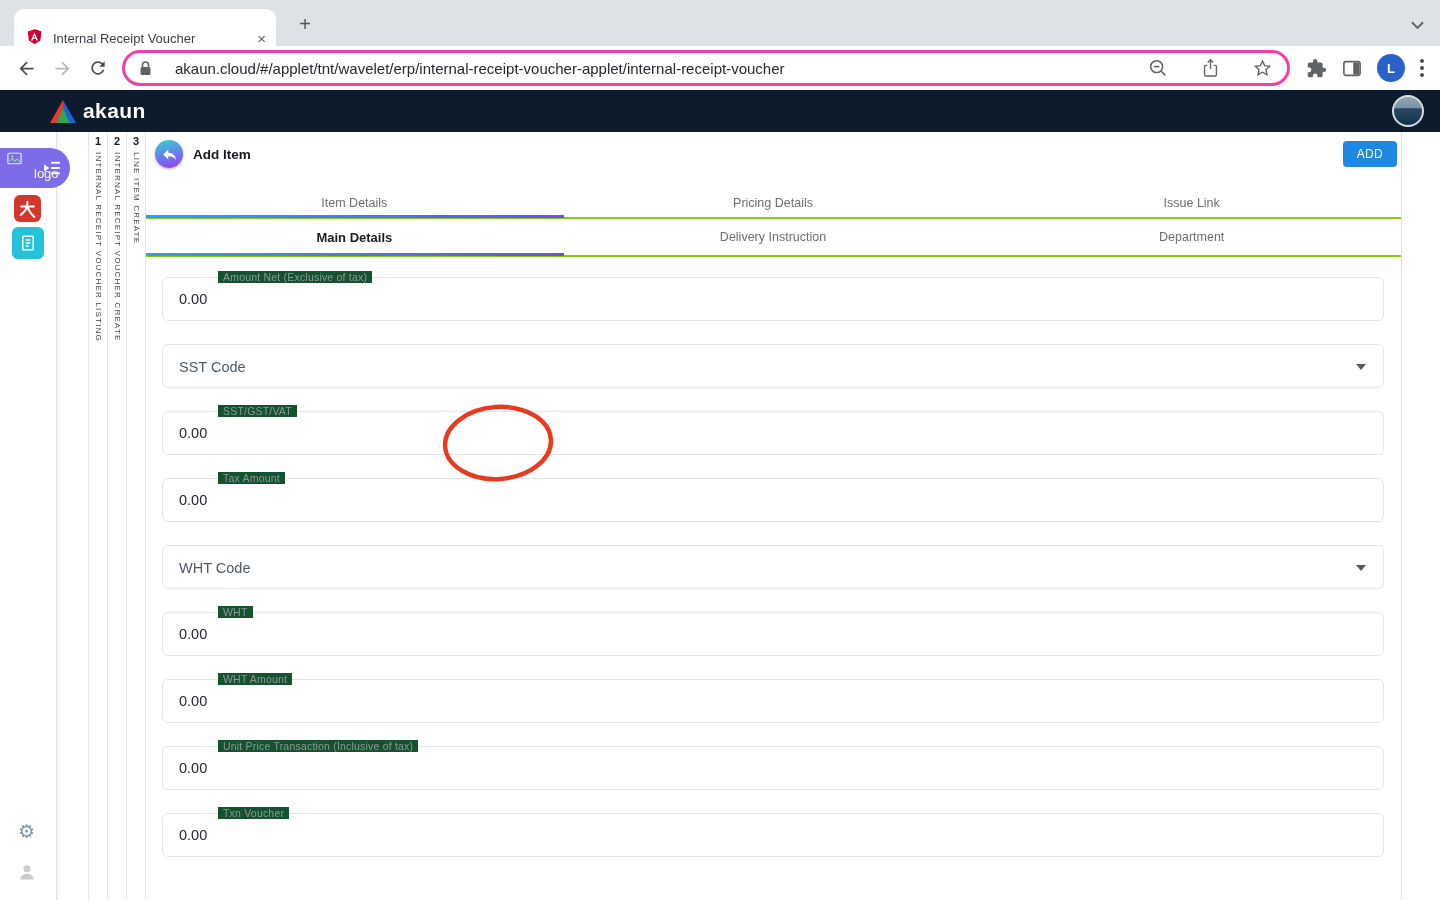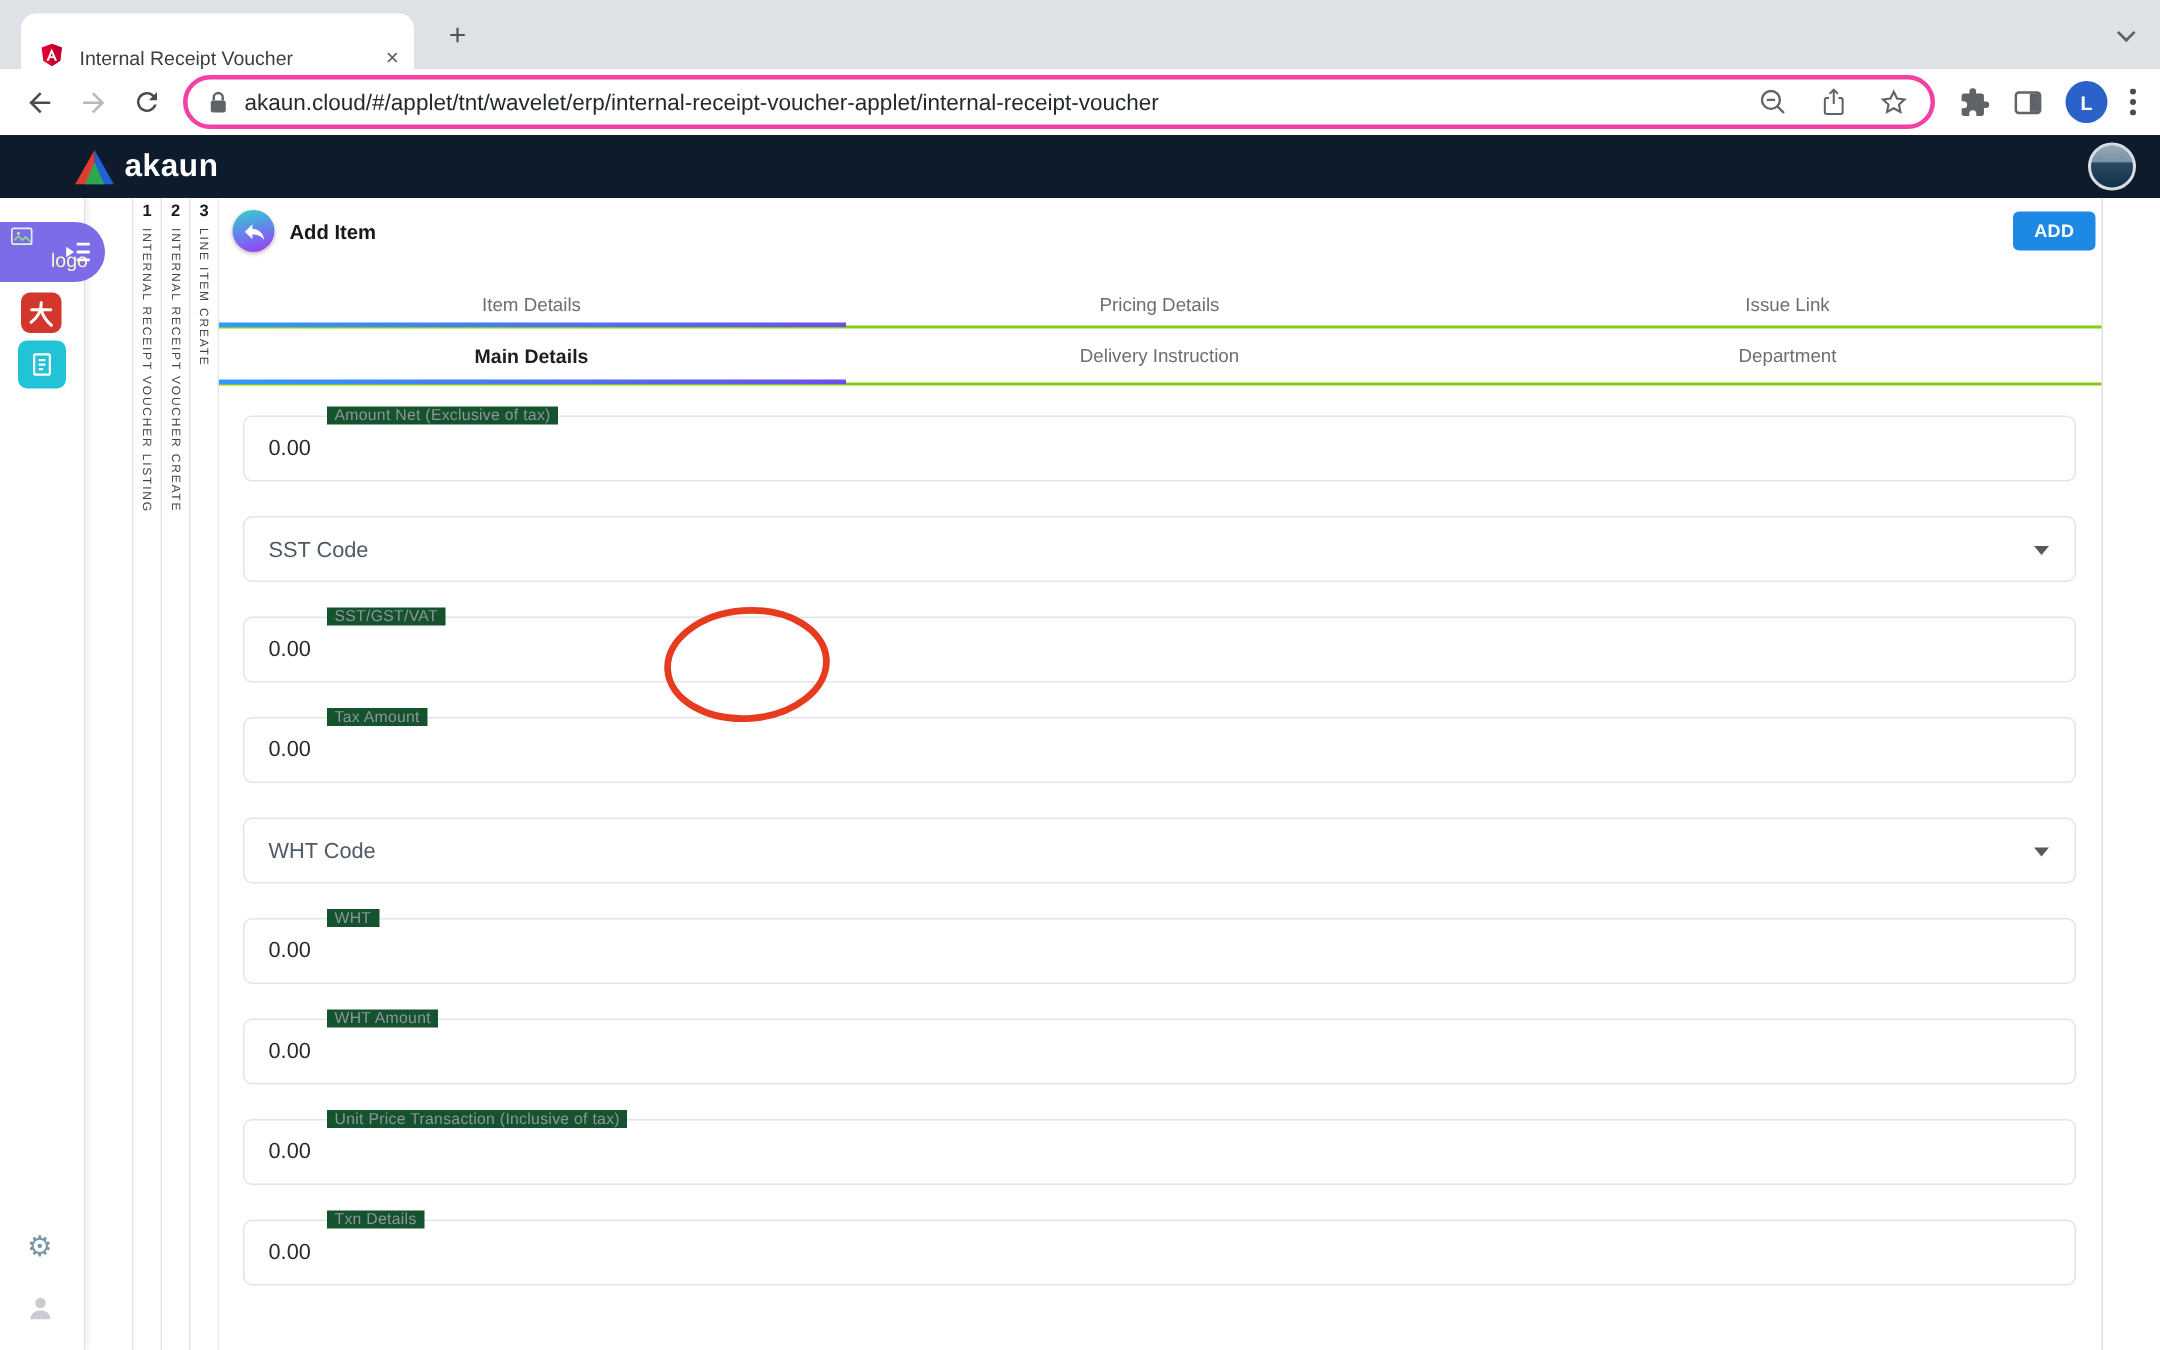--- a/index.html
+++ b/index.html
@@ -12,21 +12,21 @@
     border-radius:10px 10px 0 0; display:flex; align-items:flex-end; padding:0 10px 0 12px; }
   .tab-title { font-size:13px; color:#3a3f44; margin-left:10px; flex:1; white-space:nowrap; overflow:hidden; }
   .tab-close { color:#5f6368; font-size:15px; margin-left:6px; line-height:1; cursor:default; }
   .newtab-btn { position:absolute; left:293px; top:13px; font-size:20px; color:#50555a; width:24px; height:24px;
     text-align:center; line-height:22px; }
   .tabstrip-chevron { position:absolute; right:16px; top:16px; }
 
   .toolbar { height:44px; background:#fff; display:flex; align-items:center; padding:0 8px; }
   .nav-ico { width:36px; display:flex; justify-content:center; align-items:center; }
   .url-pill { height:36px; border:3px solid #f43fa4; border-radius:20px; display:flex; align-items:center;
-    padding:0 14px 0 14px; flex:1; margin:17px 6px; background:#fff; min-width:0; }
+    padding:0 14px 0 14px; flex:1; margin:17px 6px; background:#fff; min-width:0;gap:12px; }
   .url-text { font-size:15px; color:#24292e; margin-left:11px; flex:1; white-space:nowrap; overflow:hidden; }
   .pill-ico { margin-left:20px; display:flex; align-items:center; }
   .chrome-right { display:flex; align-items:center; gap:15px; margin:0 8px 0 10px; }
   .avatar-l { width:28px; height:28px; border-radius:50%; background:#2a62c9; color:#fff; font-weight:bold;
     font-size:13px; display:flex; align-items:center; justify-content:center; }
 
   
   .app-navbar { height:42px; background:#0d1b2d; display:flex; align-items:center; padding-left:50px; position:relative; }
   .brand { display:flex; align-items:center; gap:7px; }
   .brand-text { color:#fff; font-size:21px; font-weight:800; letter-spacing:.4px; }
@@ -56,21 +56,21 @@
   .vtab { width:19px; border-left:1px solid #e5e5e5; display:flex; flex-direction:column; align-items:center; background:#fff; }
   .vtab-num { font-size:11px; font-weight:700; color:#16191d; padding:3px 0 5px; }
   .vtab-label { writing-mode:vertical-rl; font-size:8px; letter-spacing:1.2px; color:#41454a; white-space:nowrap; }
 
   .content { position:absolute; left:145px; top:0; width:1257px; height:100%; border-right:1px solid #e0e0e0; background:#fff; }
   .content-header { height:44px; display:flex; align-items:center; padding:0 2px 0 10px; }
   .back-circle { width:28px; height:28px; border-radius:50%;
     background:linear-gradient(165deg,#2fd5c8 0%,#6a7bee 55%,#a437f0 100%);
     display:flex; align-items:center; justify-content:center; box-shadow:0 1px 3px rgba(0,0,0,.3); }
   .header-title { margin-left:10px; font-size:13.5px; font-weight:700; color:#17191c; }
-  .add-btn { margin-left:auto; margin-right:2px; background:#1e88e5; color:#fff; font-size:12px; font-weight:700;
+  .add-btn { margin-left:auto; margin-right:2px; background:#1e88e5; color:#fff; font-size:12px; font-weight:400;
     padding:6px 14px; border-radius:4px; letter-spacing:.3px; border:none; }
 
   .tabs-row { display:flex; border-bottom:2px solid #84cc16; }
   .tabs-row1 { margin-top:12px; height:31px; }
   .tabs-row2 { height:38px; }
   .tab { flex:1; display:flex; align-items:center; justify-content:center; font-size:12.5px; color:#6e6e6e;
     position:relative; cursor:default; }
   .tab .underline { display:none; }
   .tab.active .underline { display:block; position:absolute; left:0; right:0; bottom:-1px; height:3px;
     background:linear-gradient(90deg,#2e9bff 0%,#6c4ef0 100%); }
@@ -315,21 +315,21 @@
         </div>
         <div class="field">
           <span class="field-label-float">WHT Amount</span>
           <div class="field-value">0.00</div>
         </div>
         <div class="field">
           <span class="field-label-float">Unit Price Transaction (Inclusive of tax)</span>
           <div class="field-value">0.00</div>
         </div>
         <div class="field">
-          <span class="field-label-float">Txn Details</span>
+          <span class="field-label-float">Txn Voucher</span>
           <div class="field-value">0.00</div>
         </div>
       </div>
   </div>
 </div>
 
 <svg class="annotation-ellipse" width="118" height="84" viewBox="0 0 118 84">
   <ellipse cx="58" cy="41" rx="53" ry="36" fill="none" stroke="#e63b1f" stroke-width="4.5" transform="rotate(-4 58 41)"></ellipse>
 </svg>
 

